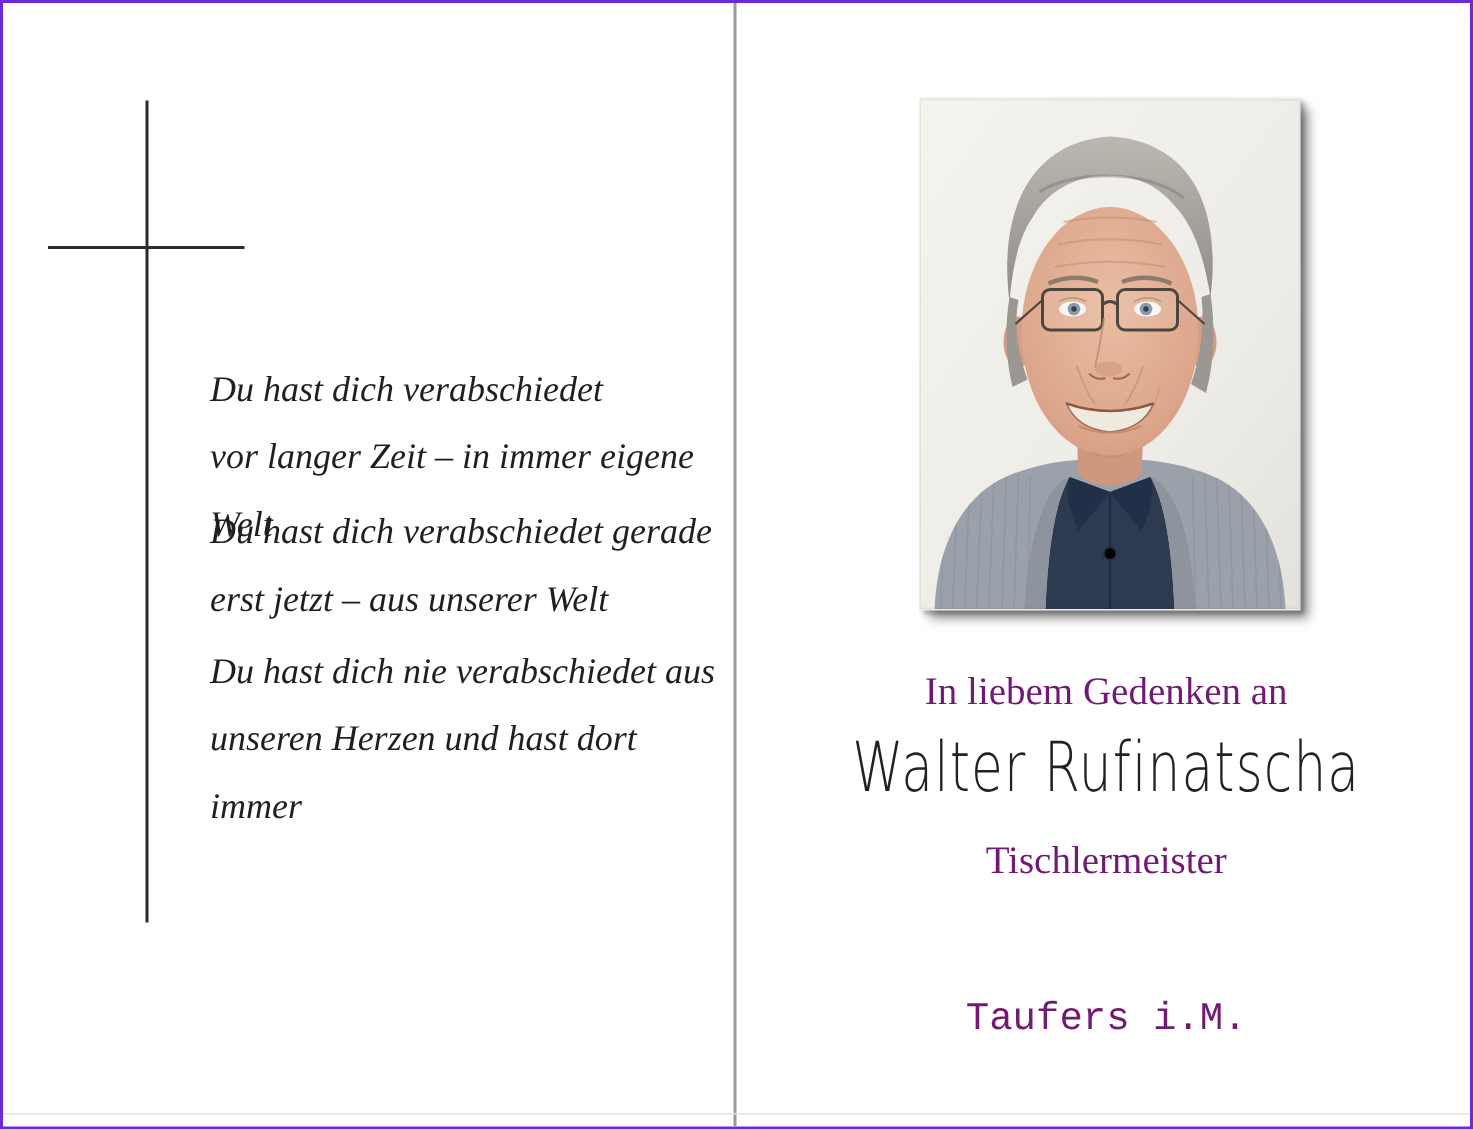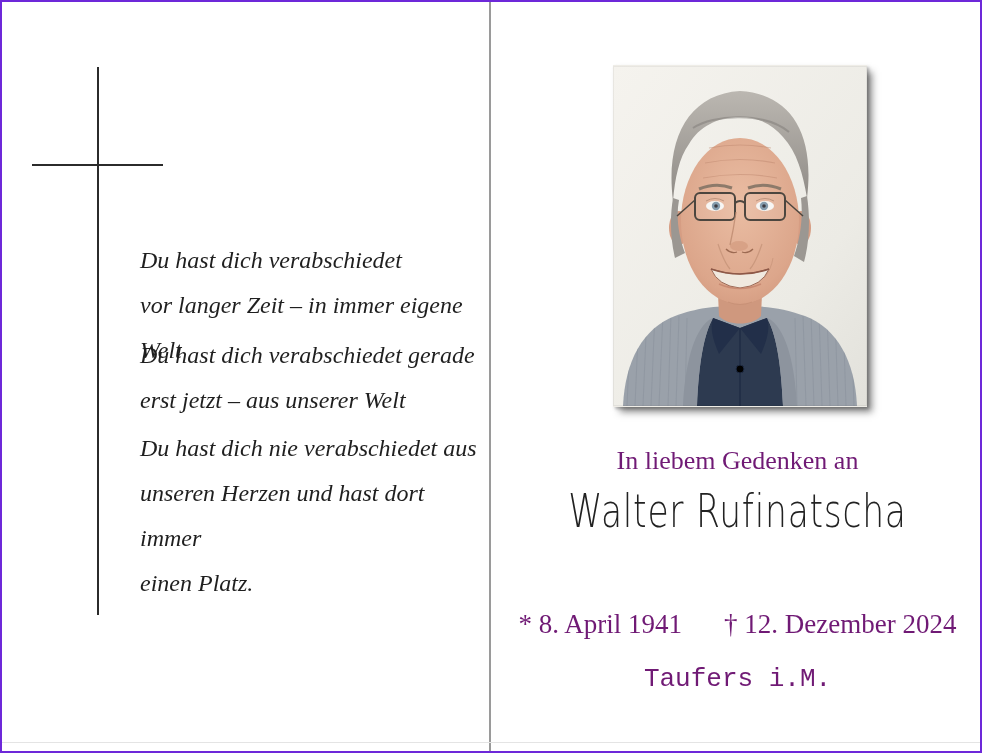--- a/index.html
+++ b/index.html
@@ -111,21 +111,20 @@
       <div>Du hast dich verabschiedet</div>
       <div>vor langer Zeit – in immer eigene Welt</div>
     </div>
     <div class="poem poem-s2">
       <div>Du hast dich verabschiedet gerade</div>
       <div>erst jetzt – aus unserer Welt</div>
     </div>
     <div class="poem poem-s3">
       <div>Du hast dich nie verabschiedet aus</div>
       <div>unseren Herzen und hast dort immer</div>
-      <div>einen Platz.</div>
     </div>
   </div>
 
   <div class="divider"></div>
 
   <div class="right-panel">
 
     <div class="photo">
       <svg viewBox="0 0 254 340" xmlns="http://www.w3.org/2000/svg">
         <defs>
@@ -215,20 +214,18 @@
         <path d="M106 218 Q127 227 148 218" stroke="#c4836c" stroke-width="1.4" fill="none" opacity="0.8"></path>
 
         <path d="M115 236 Q127 241 139 236" stroke="#c08a6f" stroke-width="1" fill="none" opacity="0.5"></path>
 
         <rect x="0.5" y="0.5" width="253" height="339" fill="none" stroke="rgba(0,0,0,0.05)" stroke-width="1"></rect>
       </svg>
     </div>
 
     <div class="rp-text intro">In liebem Gedenken an</div>
     <div class="rp-text name">Walter Rufinatscha</div>
-    <div class="rp-text dates">
-      <span class="birth">* 8. April 1941</span><span class="death">† 12. Dezember 2024</span>
-    </div>
+    <div class="rp-text profession">Tischlermeister</div>
     <div class="rp-text place">Taufers i.M.</div>
   </div>
 
   <div class="bottom-hairline"></div>
 </div>
 
 </body></html>

